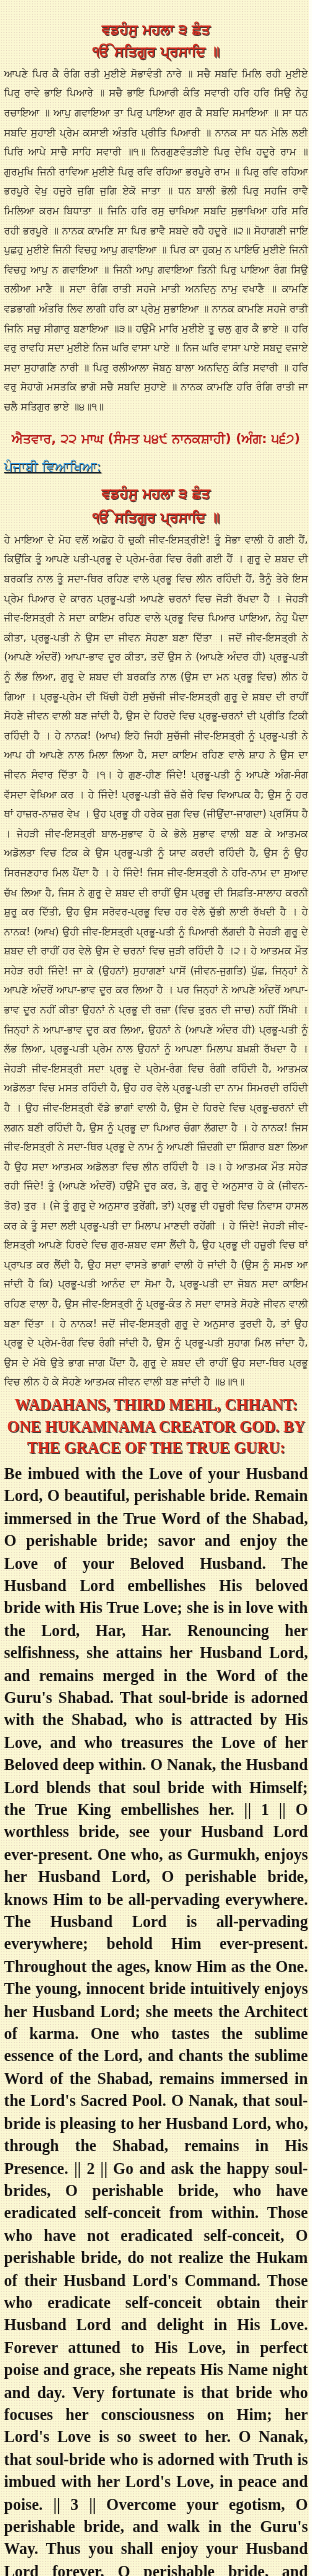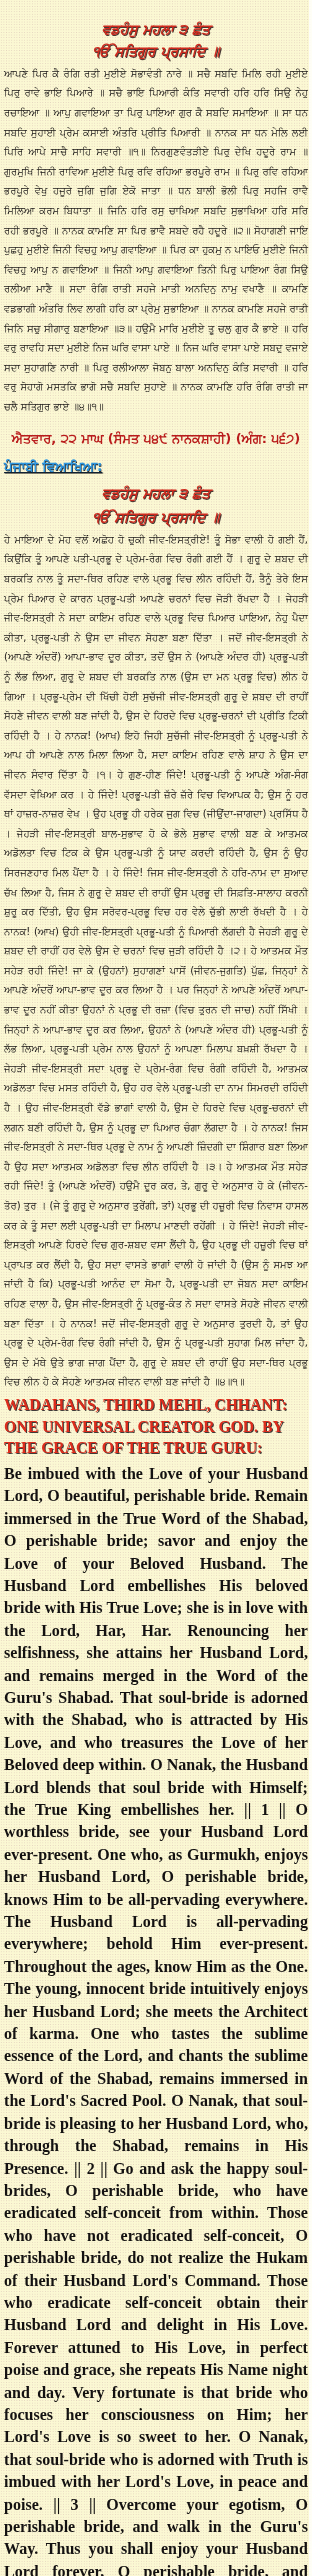--- a/index.html
+++ b/index.html
@@ -51,21 +51,20 @@
   
   .red-heading-pa {
     font-family: "DejaVu Sans", sans-serif;
     font-weight: bold;
     font-size: 14px;
     line-height: 17px;
     color: #CE2A1E;
     text-align: center;
     text-shadow: 0.8px 0.8px 0 #473a35;
     margin-top: 5.2px;
-    font-style: italic;
   }
   
   .pa-body {
     font-family: "DejaVu Sans", sans-serif;
     font-weight: normal;
     font-size: 10px;
     line-height: 19.6px;
     color: #191616;
     text-align: justify;
     margin: 4.1px 0 0 0;
@@ -75,21 +74,21 @@
     font-weight: bold;
     font-size: 13px;
     line-height: 16.5px;
     color: #b91c1c;
     text-align: center;
     margin-top: 14.4px;
   }
   .blue-heading-pa {
     display: inline-block;
     font-family: "DejaVu Sans", sans-serif;
-    font-weight: bold;
+    font-weight: normal;
     font-size: 13.4px;
     line-height: 16.5px;
     color: #2E96E0;
     text-decoration: underline;
     text-decoration-color: #123;
     text-shadow: 0.6px 0.6px 0 #2c2c2c;
     margin-top: 11.3px;
   }
 
   
@@ -104,21 +103,21 @@
     text-decoration-color: #122;
     text-shadow: 0.6px 0.6px 0 #242424;
     margin-top: 3.1px;
   }
   .red-caps {
     font-family: "Liberation Serif", serif;
     font-weight: bold;
     font-size: 15.7px;
     line-height: 21.6px;
     color: #DC2D1D;
-    text-align: left;
+    text-align: center;
     text-shadow: 1px 1px 0 #3F3A38;
     margin-top: 2.1px;
   }
   .en-body {
     font-family: "Liberation Serif", serif;
     font-weight: bold;
     font-size: 16px;
     line-height: 22.4px;
     color: #131111;
     text-align: justify;
@@ -143,18 +142,18 @@
     <div>
       <span class="blue-heading-pa">ਪੰਜਾਬੀ ਵਿਆਖਿਆ:</span>
     </div>
     <div class="red-heading-pa" style="margin-top:9.3px;">ਵਡਹੰਸੁ ਮਹਲਾ ੩ ਛੰਤ</div>
     <div class="red-heading-pa" style="margin-top:7.2px;">ੴ ਸਤਿਗੁਰ ਪ੍ਰਸਾਦਿ ॥</div>
     <p class="pa-body">ਹੇ ਮਾਇਆ ਦੇ ਮੋਹ ਵਲੋਂ ਅਛੋਹ ਹੋ ਚੁਕੀ ਜੀਵ-ਇਸਤ੍ਰੀਏ! ਤੂੰ ਸੋਭਾ ਵਾਲੀ ਹੋ ਗਈ ਹੈਂ, ਕਿਉਂਕਿ ਤੂੰ ਆਪਣੇ ਪਤੀ-ਪ੍ਰਭੂ ਦੇ ਪ੍ਰੇਮ-ਰੰਗ ਵਿਚ ਰੰਗੀ ਗਈ ਹੈਂ । ਗੁਰੂ ਦੇ ਸ਼ਬਦ ਦੀ ਬਰਕਤਿ ਨਾਲ ਤੂੰ ਸਦਾ-ਥਿਰ ਰਹਿਣ ਵਾਲੇ ਪ੍ਰਭੂ ਵਿਚ ਲੀਨ ਰਹਿੰਦੀ ਹੈਂ, ਤੈਨੂੰ ਤੇਰੇ ਇਸ ਪ੍ਰੇਮ ਪਿਆਰ ਦੇ ਕਾਰਨ ਪ੍ਰਭੂ-ਪਤੀ ਆਪਣੇ ਚਰਨਾਂ ਵਿਚ ਜੋੜੀ ਰੱਖਦਾ ਹੈ । ਜੇਹੜੀ ਜੀਵ-ਇਸਤ੍ਰੀ ਨੇ ਸਦਾ ਕਾਇਮ ਰਹਿਣ ਵਾਲੇ ਪ੍ਰਭੂ ਵਿਚ ਪਿਆਰ ਪਾਇਆ, ਨੇਹੁ ਪੈਦਾ ਕੀਤਾ, ਪ੍ਰਭੂ-ਪਤੀ ਨੇ ਉਸ ਦਾ ਜੀਵਨ ਸੋਹਣਾ ਬਣਾ ਦਿੱਤਾ । ਜਦੋਂ ਜੀਵ-ਇਸਤ੍ਰੀ ਨੇ (ਆਪਣੇ ਅੰਦਰੋਂ) ਆਪਾ-ਭਾਵ ਦੂਰ ਕੀਤਾ, ਤਦੋਂ ਉਸ ਨੇ (ਆਪਣੇ ਅੰਦਰ ਹੀ) ਪ੍ਰਭੂ-ਪਤੀ ਨੂੰ ਲੱਭ ਲਿਆ, ਗੁਰੂ ਦੇ ਸ਼ਬਦ ਦੀ ਬਰਕਤਿ ਨਾਲ (ਉਸ ਦਾ ਮਨ ਪ੍ਰਭੂ ਵਿਚ) ਲੀਨ ਹੋ ਗਿਆ । ਪ੍ਰਭੂ-ਪ੍ਰੇਮ ਦੀ ਖਿੱਚੀ ਹੋਈ ਸੁਚੱਜੀ ਜੀਵ-ਇਸਤ੍ਰੀ ਗੁਰੂ ਦੇ ਸ਼ਬਦ ਦੀ ਰਾਹੀਂ ਸੋਹਣੇ ਜੀਵਨ ਵਾਲੀ ਬਣ ਜਾਂਦੀ ਹੈ, ਉਸ ਦੇ ਹਿਰਦੇ ਵਿਚ ਪ੍ਰਭੂ-ਚਰਨਾਂ ਦੀ ਪ੍ਰੀਤਿ ਟਿਕੀ ਰਹਿੰਦੀ ਹੈ । ਹੇ ਨਾਨਕ! (ਆਖ) ਇਹੋ ਜਿਹੀ ਸੁਚੱਜੀ ਜੀਵ-ਇਸਤ੍ਰੀ ਨੂੰ ਪ੍ਰਭੂ-ਪਤੀ ਨੇ ਆਪ ਹੀ ਆਪਣੇ ਨਾਲ ਮਿਲਾ ਲਿਆ ਹੈ, ਸਦਾ ਕਾਇਮ ਰਹਿਣ ਵਾਲੇ ਸ਼ਾਹ ਨੇ ਉਸ ਦਾ ਜੀਵਨ ਸੰਵਾਰ ਦਿੱਤਾ ਹੈ ।੧। ਹੇ ਗੁਣ-ਹੀਣ ਜਿੰਦੇ! ਪ੍ਰਭੂ-ਪਤੀ ਨੂੰ ਆਪਣੇ ਅੰਗ-ਸੰਗ ਵੱਸਦਾ ਵੇਖਿਆ ਕਰ । ਹੇ ਜਿੰਦੇ! ਪ੍ਰਭੂ-ਪਤੀ ਜ਼ੱਰੇ ਜ਼ੱਰੇ ਵਿਚ ਵਿਆਪਕ ਹੈ; ਉਸ ਨੂੰ ਹਰ ਥਾਂ ਹਾਜ਼ਰ-ਨਾਜ਼ਰ ਵੇਖ । ਉਹ ਪ੍ਰਭੂ ਹੀ ਹਰੇਕ ਜੁਗ ਵਿਚ (ਜੀਉਂਦਾ-ਜਾਗਦਾ) ਪ੍ਰਸਿੱਧ ਹੈ । ਜੇਹੜੀ ਜੀਵ-ਇਸਤ੍ਰੀ ਬਾਲ-ਸੁਭਾਵ ਹੋ ਕੇ ਭੋਲੇ ਸੁਭਾਵ ਵਾਲੀ ਬਣ ਕੇ ਆਤਮਕ ਅਡੋਲਤਾ ਵਿਚ ਟਿਕ ਕੇ ਉਸ ਪ੍ਰਭੂ-ਪਤੀ ਨੂੰ ਯਾਦ ਕਰਦੀ ਰਹਿੰਦੀ ਹੈ, ਉਸ ਨੂੰ ਉਹ ਸਿਰਜਣਹਾਰ ਮਿਲ ਪੈਂਦਾ ਹੈ । ਹੇ ਜਿੰਦੇ! ਜਿਸ ਜੀਵ-ਇਸਤ੍ਰੀ ਨੇ ਹਰਿ-ਨਾਮ ਦਾ ਸੁਆਦ ਚੱਖ ਲਿਆ ਹੈ, ਜਿਸ ਨੇ ਗੁਰੂ ਦੇ ਸ਼ਬਦ ਦੀ ਰਾਹੀਂ ਉਸ ਪ੍ਰਭੂ ਦੀ ਸਿਫ਼ਤਿ-ਸਾਲਾਹ ਕਰਨੀ ਸ਼ੁਰੂ ਕਰ ਦਿੱਤੀ, ਉਹ ਉਸ ਸਰੋਵਰ-ਪ੍ਰਭੂ ਵਿਚ ਹਰ ਵੇਲੇ ਚੁੱਭੀ ਲਾਈ ਰੱਖਦੀ ਹੈ । ਹੇ ਨਾਨਕ! (ਆਖ) ਉਹੀ ਜੀਵ-ਇਸਤ੍ਰੀ ਪ੍ਰਭੂ-ਪਤੀ ਨੂੰ ਪਿਆਰੀ ਲੱਗਦੀ ਹੈ ਜੇਹੜੀ ਗੁਰੂ ਦੇ ਸ਼ਬਦ ਦੀ ਰਾਹੀਂ ਹਰ ਵੇਲੇ ਉਸ ਦੇ ਚਰਨਾਂ ਵਿਚ ਜੁੜੀ ਰਹਿੰਦੀ ਹੈ ।੨। ਹੇ ਆਤਮਕ ਮੌਤ ਸਹੇੜ ਰਹੀ ਜਿੰਦੇ! ਜਾ ਕੇ (ਉਹਨਾਂ) ਸੁਹਾਗਣਾਂ ਪਾਸੋਂ (ਜੀਵਨ-ਜੁਗਤਿ) ਪੁੱਛ, ਜਿਨ੍ਹਾਂ ਨੇ ਆਪਣੇ ਅੰਦਰੋਂ ਆਪਾ-ਭਾਵ ਦੂਰ ਕਰ ਲਿਆ ਹੈ । ਪਰ ਜਿਨ੍ਹਾਂ ਨੇ ਆਪਣੇ ਅੰਦਰੋਂ ਆਪਾ-ਭਾਵ ਦੂਰ ਨਹੀਂ ਕੀਤਾ ਉਹਨਾਂ ਨੇ ਪ੍ਰਭੂ ਦੀ ਰਜ਼ਾ (ਵਿਚ ਤੁਰਨ ਦੀ ਜਾਚ) ਨਹੀਂ ਸਿੱਖੀ । ਜਿਨ੍ਹਾਂ ਨੇ ਆਪਾ-ਭਾਵ ਦੂਰ ਕਰ ਲਿਆ, ਉਹਨਾਂ ਨੇ (ਆਪਣੇ ਅੰਦਰ ਹੀ) ਪ੍ਰਭੂ-ਪਤੀ ਨੂੰ ਲੱਭ ਲਿਆ, ਪ੍ਰਭੂ-ਪਤੀ ਪ੍ਰੇਮ ਨਾਲ ਉਹਨਾਂ ਨੂੰ ਆਪਣਾ ਮਿਲਾਪ ਬਖ਼ਸ਼ੀ ਰੱਖਦਾ ਹੈ । ਜੇਹੜੀ ਜੀਵ-ਇਸਤ੍ਰੀ ਸਦਾ ਪ੍ਰਭੂ ਦੇ ਪ੍ਰੇਮ-ਰੰਗ ਵਿਚ ਰੰਗੀ ਰਹਿੰਦੀ ਹੈ, ਆਤਮਕ ਅਡੋਲਤਾ ਵਿਚ ਮਸਤ ਰਹਿੰਦੀ ਹੈ, ਉਹ ਹਰ ਵੇਲੇ ਪ੍ਰਭੂ-ਪਤੀ ਦਾ ਨਾਮ ਸਿਮਰਦੀ ਰਹਿੰਦੀ ਹੈ । ਉਹ ਜੀਵ-ਇਸਤ੍ਰੀ ਵੱਡੇ ਭਾਗਾਂ ਵਾਲੀ ਹੈ, ਉਸ ਦੇ ਹਿਰਦੇ ਵਿਚ ਪ੍ਰਭੂ-ਚਰਨਾਂ ਦੀ ਲਗਨ ਬਣੀ ਰਹਿੰਦੀ ਹੈ, ਉਸ ਨੂੰ ਪ੍ਰਭੂ ਦਾ ਪਿਆਰ ਚੰਗਾ ਲੱਗਦਾ ਹੈ । ਹੇ ਨਾਨਕ! ਜਿਸ ਜੀਵ-ਇਸਤ੍ਰੀ ਨੇ ਸਦਾ-ਥਿਰ ਪ੍ਰਭੂ ਦੇ ਨਾਮ ਨੂੰ ਆਪਣੀ ਜ਼ਿੰਦਗੀ ਦਾ ਸ਼ਿੰਗਾਰ ਬਣਾ ਲਿਆ ਹੈ ਉਹ ਸਦਾ ਆਤਮਕ ਅਡੋਲਤਾ ਵਿਚ ਲੀਨ ਰਹਿੰਦੀ ਹੈ ।੩। ਹੇ ਆਤਮਕ ਮੌਤ ਸਹੇੜ ਰਹੀ ਜਿੰਦੇ! ਤੂੰ (ਆਪਣੇ ਅੰਦਰੋਂ) ਹਉਮੈ ਦੂਰ ਕਰ, ਤੇ, ਗੁਰੂ ਦੇ ਅਨੁਸਾਰ ਹੋ ਕੇ (ਜੀਵਨ-ਤੋਰ) ਤੁਰ । (ਜੇ ਤੂੰ ਗੁਰੂ ਦੇ ਅਨੁਸਾਰ ਤੁਰੇਂਗੀ, ਤਾਂ) ਪ੍ਰਭੂ ਦੀ ਹਜ਼ੂਰੀ ਵਿਚ ਨਿਵਾਸ ਹਾਸਲ ਕਰ ਕੇ ਤੂੰ ਸਦਾ ਲਈ ਪ੍ਰਭੂ-ਪਤੀ ਦਾ ਮਿਲਾਪ ਮਾਣਦੀ ਰਹੇਂਗੀ । ਹੇ ਜਿੰਦੇ! ਜੇਹੜੀ ਜੀਵ-ਇਸਤ੍ਰੀ ਆਪਣੇ ਹਿਰਦੇ ਵਿਚ ਗੁਰ-ਸ਼ਬਦ ਵਸਾ ਲੈਂਦੀ ਹੈ, ਉਹ ਪ੍ਰਭੂ ਦੀ ਹਜ਼ੂਰੀ ਵਿਚ ਥਾਂ ਪ੍ਰਾਪਤ ਕਰ ਲੈਂਦੀ ਹੈ, ਉਹ ਸਦਾ ਵਾਸਤੇ ਭਾਗਾਂ ਵਾਲੀ ਹੋ ਜਾਂਦੀ ਹੈ (ਉਸ ਨੂੰ ਸਮਝ ਆ ਜਾਂਦੀ ਹੈ ਕਿ) ਪ੍ਰਭੂ-ਪਤੀ ਆਨੰਦ ਦਾ ਸੋਮਾ ਹੈ, ਪ੍ਰਭੂ-ਪਤੀ ਦਾ ਜੋਬਨ ਸਦਾ ਕਾਇਮ ਰਹਿਣ ਵਾਲਾ ਹੈ, ਉਸ ਜੀਵ-ਇਸਤ੍ਰੀ ਨੂੰ ਪ੍ਰਭੂ-ਕੰਤ ਨੇ ਸਦਾ ਵਾਸਤੇ ਸੋਹਣੇ ਜੀਵਨ ਵਾਲੀ ਬਣਾ ਦਿੱਤਾ । ਹੇ ਨਾਨਕ! ਜਦੋਂ ਜੀਵ-ਇਸਤ੍ਰੀ ਗੁਰੂ ਦੇ ਅਨੁਸਾਰ ਤੁਰਦੀ ਹੈ, ਤਾਂ ਉਹ ਪ੍ਰਭੂ ਦੇ ਪ੍ਰੇਮ-ਰੰਗ ਵਿਚ ਰੰਗੀ ਜਾਂਦੀ ਹੈ, ਉਸ ਨੂੰ ਪ੍ਰਭੂ-ਪਤੀ ਸੁਹਾਗ ਮਿਲ ਜਾਂਦਾ ਹੈ, ਉਸ ਦੇ ਮੱਥੇ ਉਤੇ ਭਾਗ ਜਾਗ ਪੈਂਦਾ ਹੈ, ਗੁਰੂ ਦੇ ਸ਼ਬਦ ਦੀ ਰਾਹੀਂ ਉਹ ਸਦਾ-ਥਿਰ ਪ੍ਰਭੂ ਵਿਚ ਲੀਨ ਹੋ ਕੇ ਸੋਹਣੇ ਆਤਮਕ ਜੀਵਨ ਵਾਲੀ ਬਣ ਜਾਂਦੀ ਹੈ ॥੪॥੧॥</p>
   </section>
 
   <section>
     <div class="red-caps">WADAHANS, THIRD MEHL, CHHANT:</div>
-    <div class="red-caps" style="margin-top:0;">ONE UNIVERSAL CREATOR GOD. BY THE GRACE OF THE TRUE GURU:</div>
+    <div class="red-caps" style="margin-top:0;">ONE HUKAMNAMA CREATOR GOD. BY THE GRACE OF THE TRUE GURU:</div>
     <p class="en-body">Be imbued with the Love of your Husband Lord, O beautiful, perishable bride. Remain immersed in the True Word of the Shabad, O perishable bride; savor and enjoy the Love of your Beloved Husband. The Husband Lord embellishes His beloved bride with His True Love; she is in love with the Lord, Har, Har. Renouncing her selfishness, she attains her Husband Lord, and remains merged in the Word of the Guru's Shabad. That soul-bride is adorned with the Shabad, who is attracted by His Love, and who treasures the Love of her Beloved deep within. O Nanak, the Husband Lord blends that soul bride with Himself; the True King embellishes her. || 1 || O worthless bride, see your Husband Lord ever-present. One who, as Gurmukh, enjoys her Husband Lord, O perishable bride, knows Him to be all-pervading everywhere. The Husband Lord is all-pervading everywhere; behold Him ever-present. Throughout the ages, know Him as the One. The young, innocent bride intuitively enjoys her Husband Lord; she meets the Architect of karma. One who tastes the sublime essence of the Lord, and chants the sublime Word of the Shabad, remains immersed in the Lord's Sacred Pool. O Nanak, that soul-bride is pleasing to her Husband Lord, who, through the Shabad, remains in His Presence. || 2 || Go and ask the happy soul-brides, O perishable bride, who have eradicated self-conceit from within. Those who have not eradicated self-conceit, O perishable bride, do not realize the Hukam of their Husband Lord's Command. Those who eradicate self-conceit obtain their Husband Lord and delight in His Love. Forever attuned to His Love, in perfect poise and grace, she repeats His Name night and day. Very fortunate is that bride who focuses her consciousness on Him; her Lord's Love is so sweet to her. O Nanak, that soul-bride who is adorned with Truth is imbued with her Lord's Love, in peace and poise. || 3 || Overcome your egotism, O perishable bride, and walk in the Guru's Way. Thus you shall enjoy your Husband Lord forever, O perishable bride, and obtain an abode in the home of your own inner being. Obtaining an abode in the home of her inner being, she vibrates the Word of the Shabad, and is a happy soul-bride forever. The Husband Lord is delightful and forever young; night and day, He embellishes His bride. Her Husband Lord activates the destiny written on her forehead, and she is adorned with the True Shabad. O Nanak, the soul-bride is imbued with the Love of the Lord, when she walks according to the Will of the True Guru. || 4 || 1 ||</p>
   </section>
 
 </div>
 
 
 </body></html>

